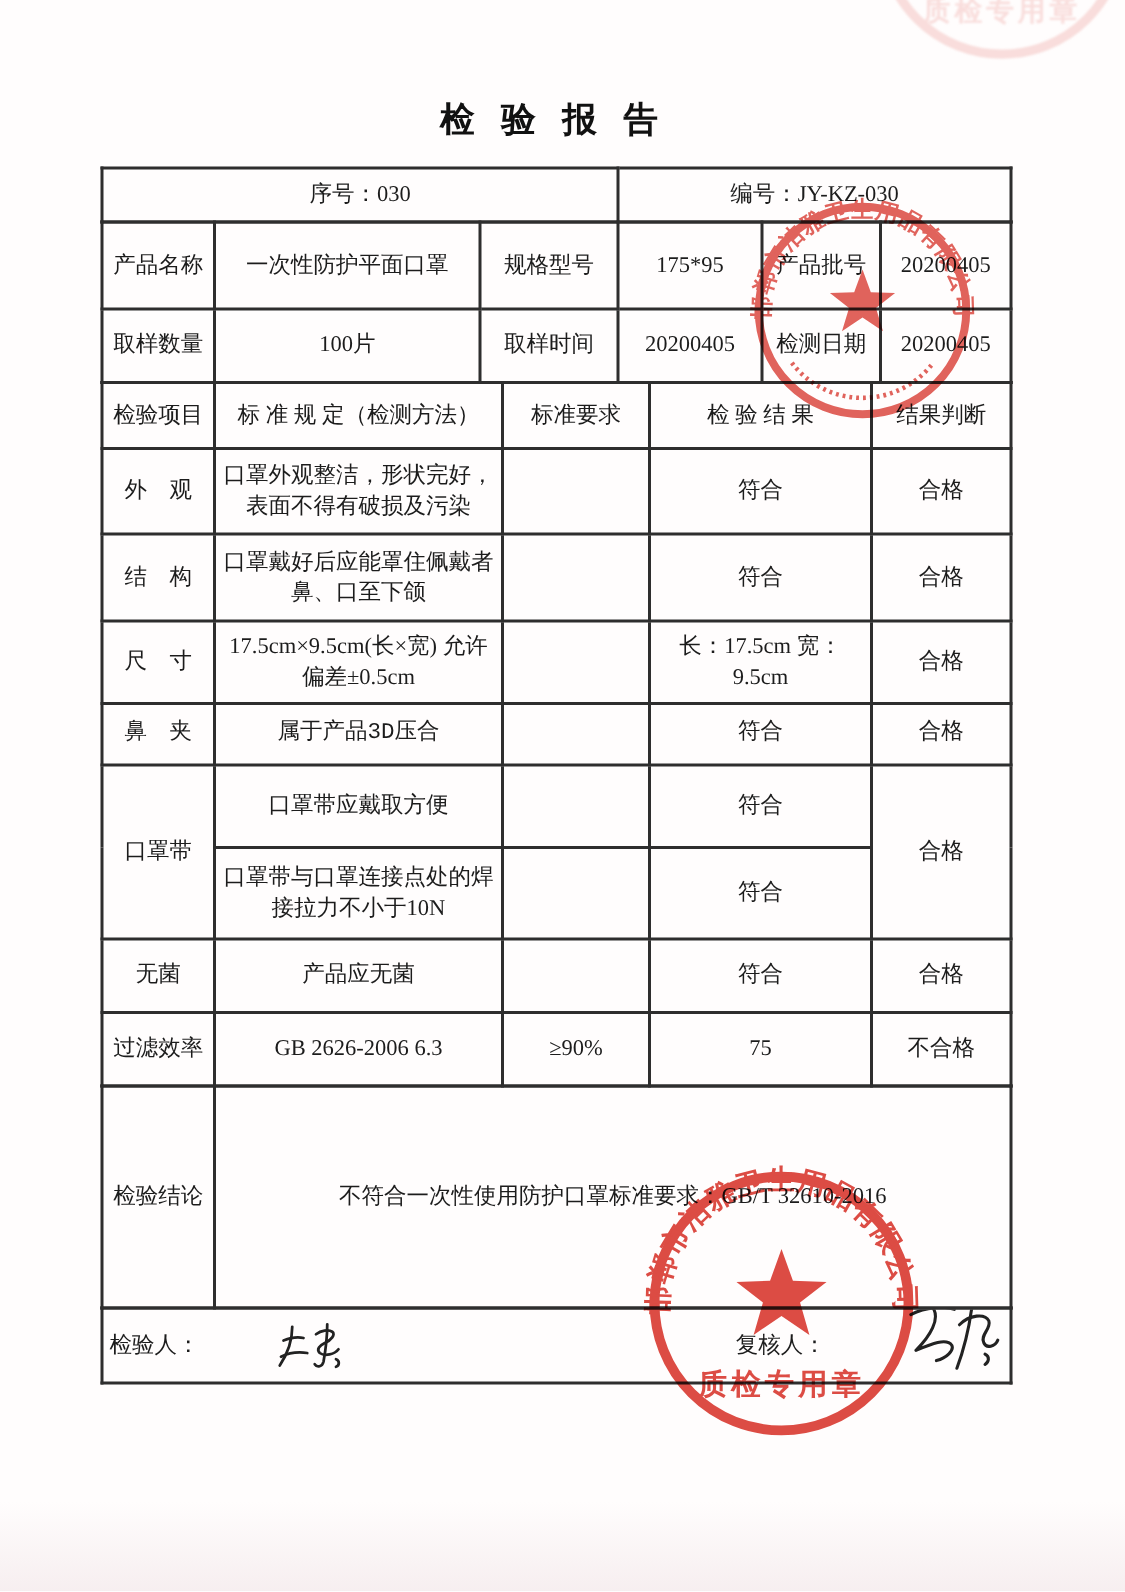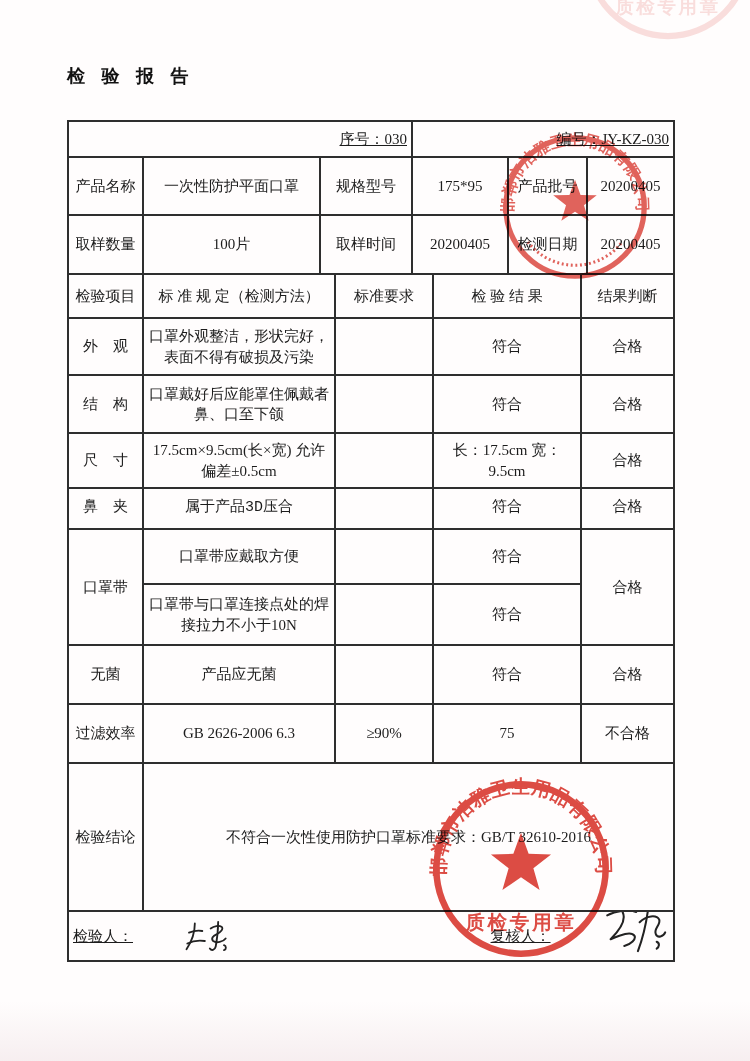--- a/index.html
+++ b/index.html
@@ -1,26 +1,26 @@
 <!DOCTYPE html>
 <html><head>
 <meta charset="utf-8">
 <style>
   html,body{margin:0;padding:0;}
   body{background:#ffffff;font-family:"Liberation Serif","DejaVu Serif",serif;color:#1c1c1c;}
   .sheet{position:relative;width:750px;height:1061px;background:#fffdfd;overflow:hidden;}
   .doc{position:absolute;left:67px;top:64px;width:606px;}
-  .title{width:604px;text-align:left;font-size:18px;font-weight:bold;letter-spacing:6px;color:#111;margin-bottom:32px;}
+  .title{width:604px;text-align:center;font-size:23px;font-weight:bold;letter-spacing:6px;color:#111;margin-bottom:16px;}
   table.tbl{border-collapse:collapse;table-layout:fixed;width:606px;margin-top:-2px;}
   table.tbl:first-of-type{margin-top:0;}
   table.tbl td{border:2px solid #2e2e2e;padding:2px 4px;font-size:15px;line-height:1.35;vertical-align:middle;overflow:hidden;}
   td.c{text-align:center;}
-  td.l{text-align:right;padding-left:10px;text-decoration:underline;}
+  td.l{text-align:center;padding-left:10px;}
   td.spec{font-size:13.5px;padding:2px 8px;}
-  tr.h36{height:36px;} tr.h44{height:44px;padding-left:44px;} tr.h45{height:59px;} tr.h43{height:43px;}
+  tr.h36{height:36px;} tr.h44{height:44px;padding-left:44px;} tr.h45{height:49px;} tr.h43{height:43px;}
   tr.h58{height:58px;} tr.h57{height:57px;} tr.h55{height:55px;} tr.h41{height:41px;font-family:Liberation Mono, monospace;}
   tr.h61{height:61px;} tr.h148{height:148px;padding-left:22px;}
   .sig-table{margin-top:4px;}
   .sig-row-inner{display:flex;align-items:center;height:44px;gap:40px;}
   .sig-label{font-size:15px;white-space:nowrap;}
   .sig-spacer{width:196px;}
   .sig-svg{margin-left:6px;}
   .sig2{margin-top:-14px;}
   
   .stamp{position:absolute;color:#d8382f;pointer-events:none;mix-blend-mode:multiply;}

